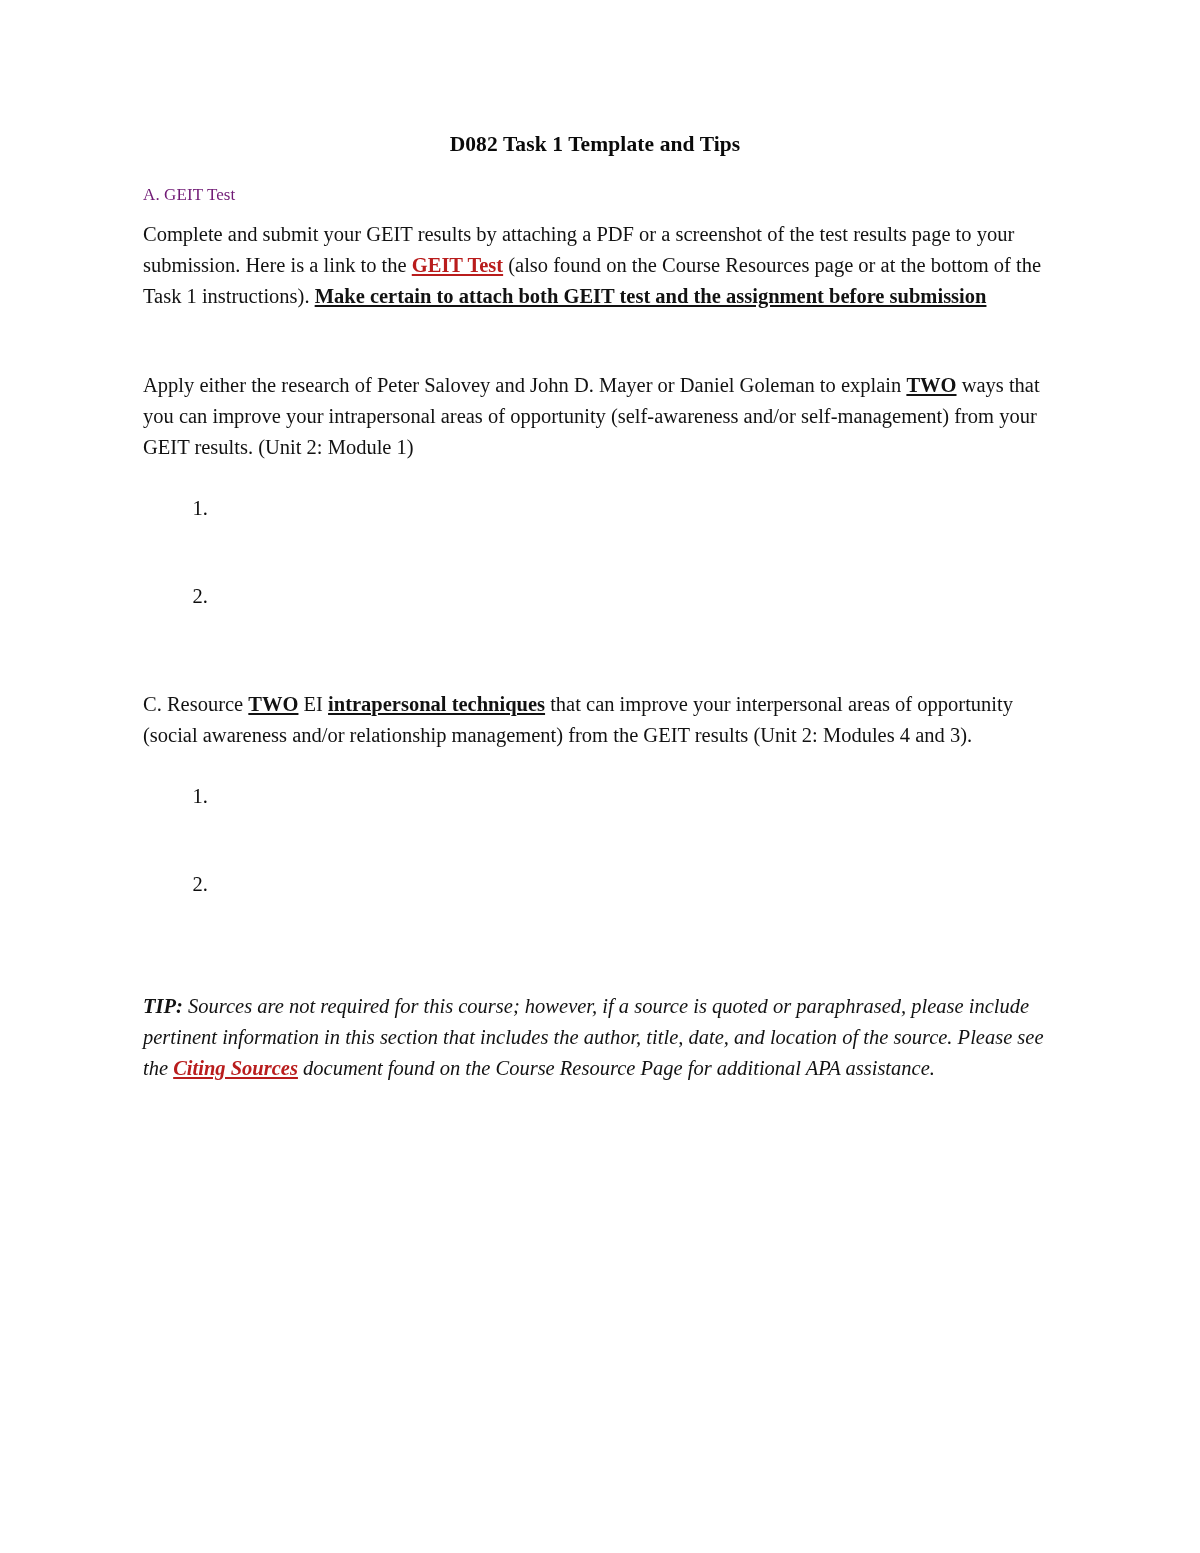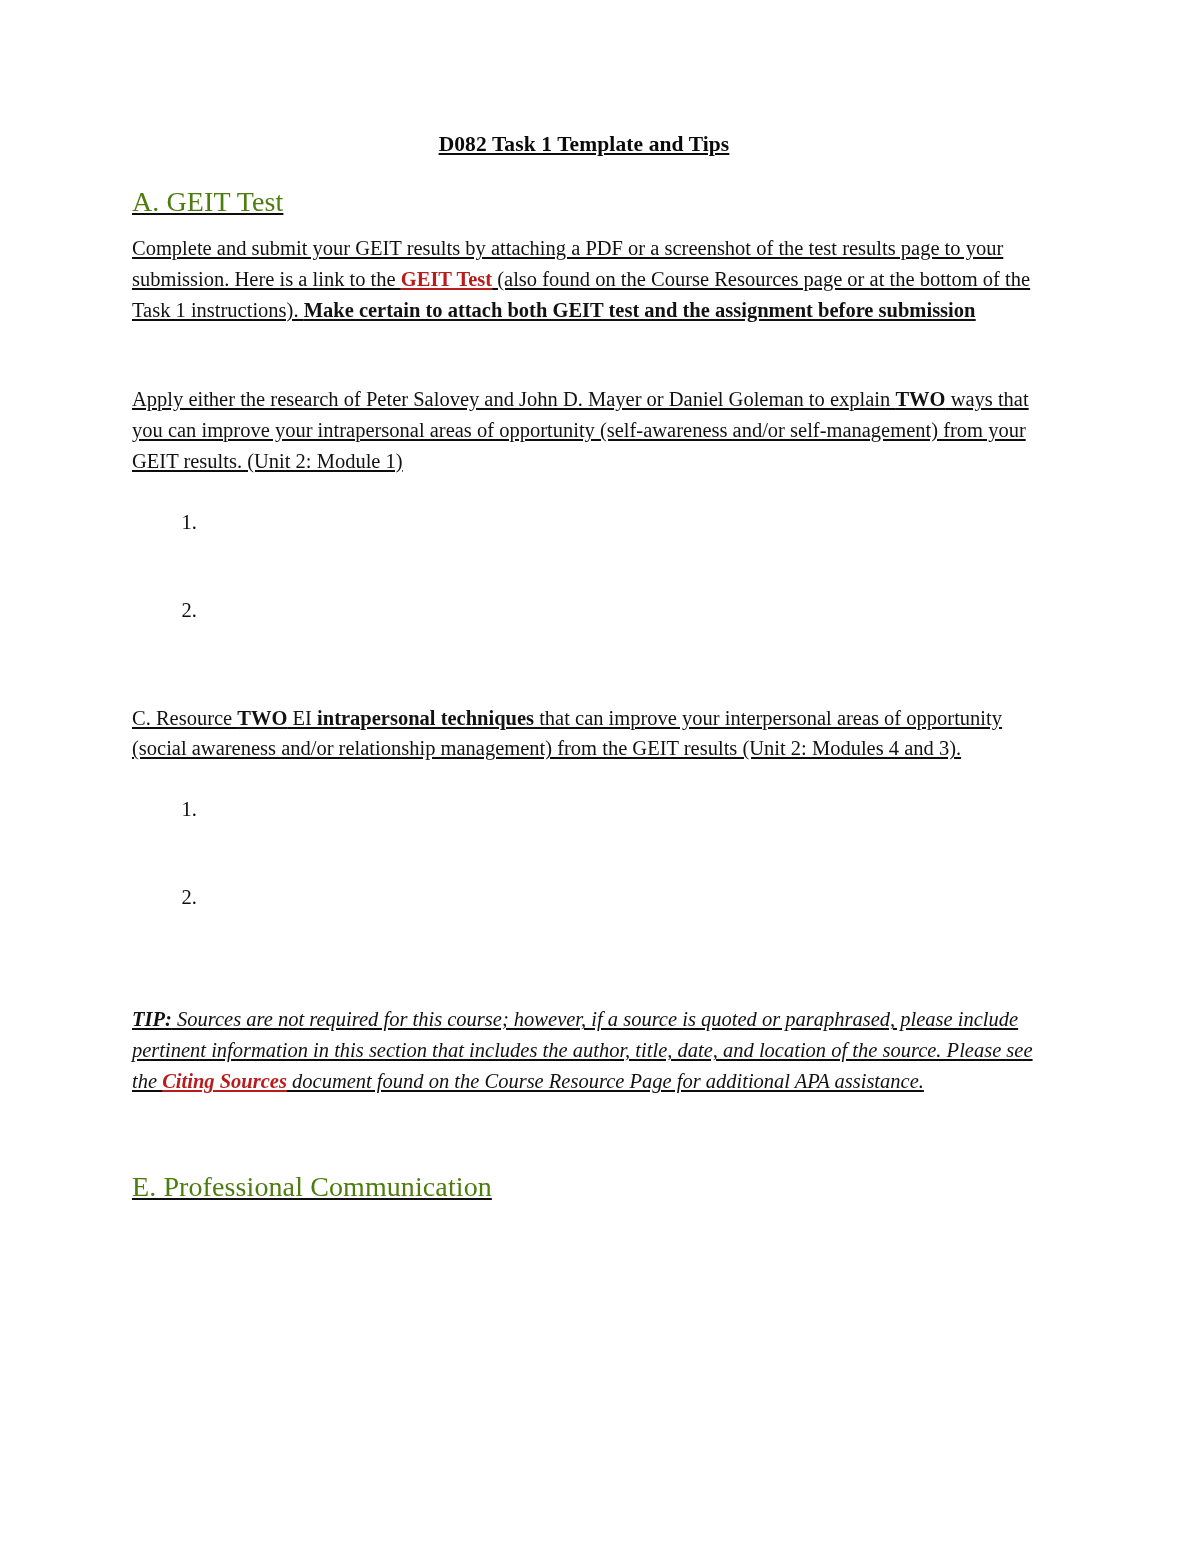--- a/index.html
+++ b/index.html
@@ -13,39 +13,38 @@
     width: 1200px;
     height: 1553px;
     background: #ffffff;
     margin: 0 auto;
     overflow: hidden;
     font-family: "Liberation Serif", "DejaVu Serif", serif;
     color: #0d0d0d;
   }
   .content {
     position: absolute;
-    left: 132px;
+    left: 143px;
     top: 132px;
     width: 904px;
-    text-decoration: underline;
   }
 
   .doc-title {
     text-align: center;
     font-weight: bold;
     font-size: 21.5px;
     letter-spacing: 0.1px;
     color: #0a0a0a;
     margin: 0 0 26px 0;
     line-height: 1.2;
   }
 
   .heading {
-    color: #4d7c0f;
-    font-size: 28px;
+    color: #701a75;
+    font-size: 17px;
     font-weight: normal;
     line-height: 1.25;
     margin: 0 0 14px 0;
     letter-spacing: 0.1px;
   }
 
   .para {
     font-size: 20.5px;
     line-height: 1.51;
     margin: 0 0 10px 0;
@@ -129,16 +128,15 @@
     </ol>
 
     <div class="gap-md"></div>
 
 
 
     <p class="para tip"><span class="b">TIP:</span><span> Sources are not required for this course; however, if a source is quoted or paraphrased, please include pertinent information in this section that includes the author, title, date, and location of the source. Please see the </span><a class="doclink italic" href="#">Citing Sources</a><span> document found on the Course Resource Page for additional APA assistance.</span></p>
 
     <div class="gap-xl"></div>
 
-    <h2 class="heading">E. Professional Communication</h2>
 
   </div>
 </div>
 
 </body></html>

